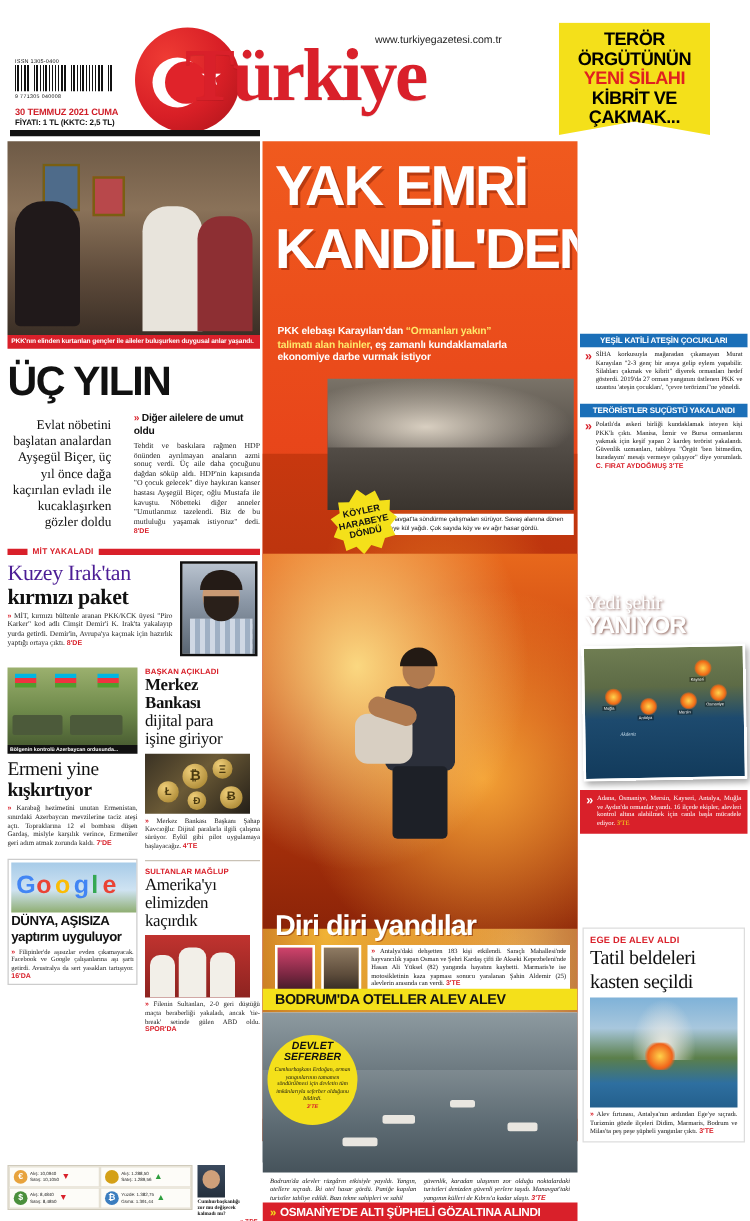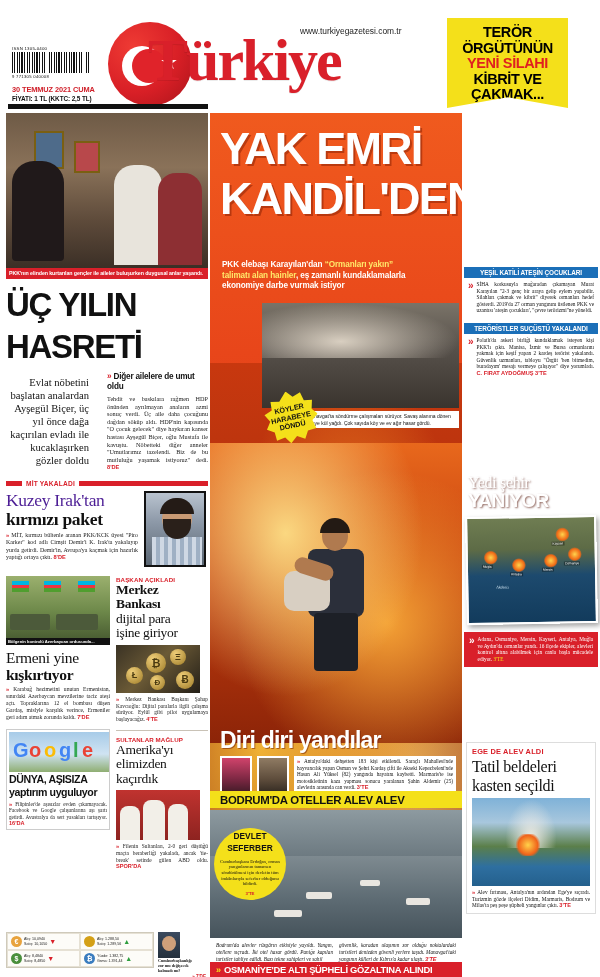--- a/index.html
+++ b/index.html
@@ -204,22 +204,22 @@
   .bodrum-photo { position:absolute; left:210px; top:810px; width:252px; height:128px; overflow:hidden;
     background:linear-gradient(180deg,#9aa3a8 0%,#7f8b91 35%,#5d6b73 70%,#46535b 100%);}
   .bp-hill { position:absolute; left:0; top:0; width:252px; height:46px; background:linear-gradient(180deg,#8d9aa0,#6d7a81);}
   .bp-boat { position:absolute; background:#e9e6e0; border-radius:2px;}
   .bp-cap { position:absolute; left:210px; top:940px; width:252px; background:#fff;
     display:flex; gap:6px; padding:2px 6px;}
   .bp-cap div { flex:1; font-family:"Liberation Serif",serif; font-style:italic; font-size:5.2px;
     line-height:6.8px; color:#111; text-align:justify;}
 
   .devlet { position:absolute; left:214px; top:828px; width:72px; height:72px; background:#f4e01a;
-    border-radius:50%; display:flex; flex-direction:column; align-items:center; justify-content:space-between;
-    padding:4px 5px; text-align:center;}
+    border-radius:50%; display:flex; flex-direction:column; align-items:center; justify-content:flex-start;
+    padding:4px 5px; text-align:center;font-style:italic;}
   .devlet .t { font-family:"Liberation Sans",sans-serif; font-weight:bold; font-size:8.4px; line-height:9.4px; color:#111;}
   .devlet .b { font-family:"Liberation Serif",serif; font-size:4.6px; line-height:5.7px; color:#111; margin-top:2px;}
   .devlet .p { font-family:"Liberation Sans",sans-serif; font-weight:bold; font-size:4.4px; color:#d9202a; margin-top:1px;}
 
   .osman-bar { position:absolute; left:210px; top:962px; width:252px; height:15px; background:#d9202a;
     display:flex; align-items:center; padding-left:6px; gap:3px;}
   .osman-bar .ch { color:#f4e01a; font-family:"Liberation Sans",sans-serif; font-weight:bold; font-size:9px;}
   .osman-bar .tx { color:#fff; font-family:"Liberation Sans",sans-serif; font-weight:bold; font-size:9.4px; letter-spacing:-.3px;}
 
   
@@ -314,21 +314,20 @@
     <div class="lc-photo">
       <div class="frame f1"></div>
       <div class="frame f2"></div>
       <div class="silhouette"></div>
       <div class="person2"></div>
       <div class="person3"></div>
     </div>
     <div class="lc-caption">PKK'nın elinden kurtarılan gençler ile aileler buluşurken duygusal anlar yaşandı.</div>
 
     <div class="lc-head">ÜÇ YILIN</div>
-    <div class="lc-head">HASRETİ</div>
 
     <div class="lc-body">
       <div class="lc-lead">Evlat nöbetini başlatan analardan Ayşegül Biçer, üç yıl önce dağa kaçırılan evladı ile kucaklaşırken gözler doldu</div>
       <div class="lc-right">
         <div class="lc-sub">
           <span class="chev">»</span>
           <span>Diğer ailelere de umut oldu</span>
         </div>
         <div class="lc-text">
           <span>Tehdit ve baskılara rağmen HDP önünden ayrılmayan anaların azmi sonuç verdi. Üç aile daha çocuğunu dağdan söküp aldı. HDP'nin kapısında "O çocuk gelecek" diye haykıran kanser hastası Ayşegül Biçer, oğlu Mustafa ile kavuştu. Nöbetteki diğer anneler "Umutlarımız tazelendi. Biz de bu mutluluğu yaşamak istiyoruz" dedi.</span>

